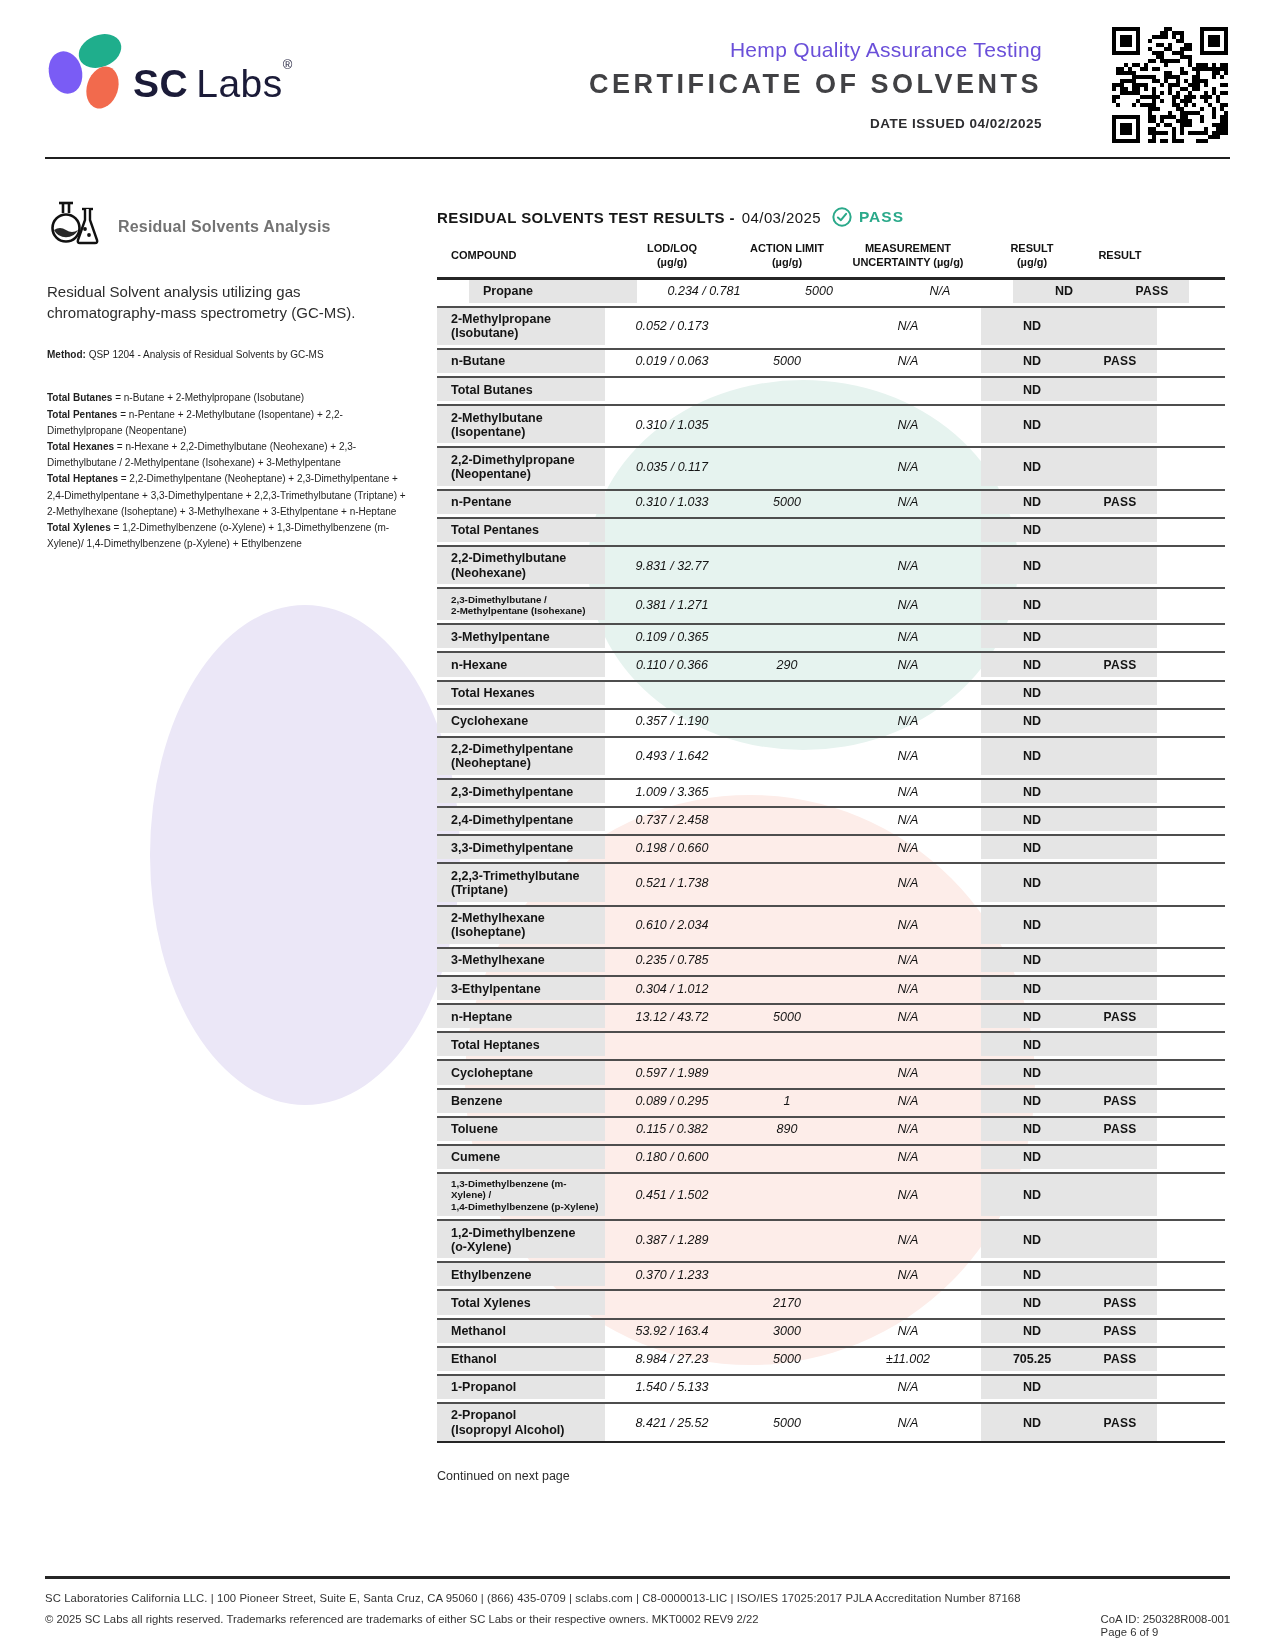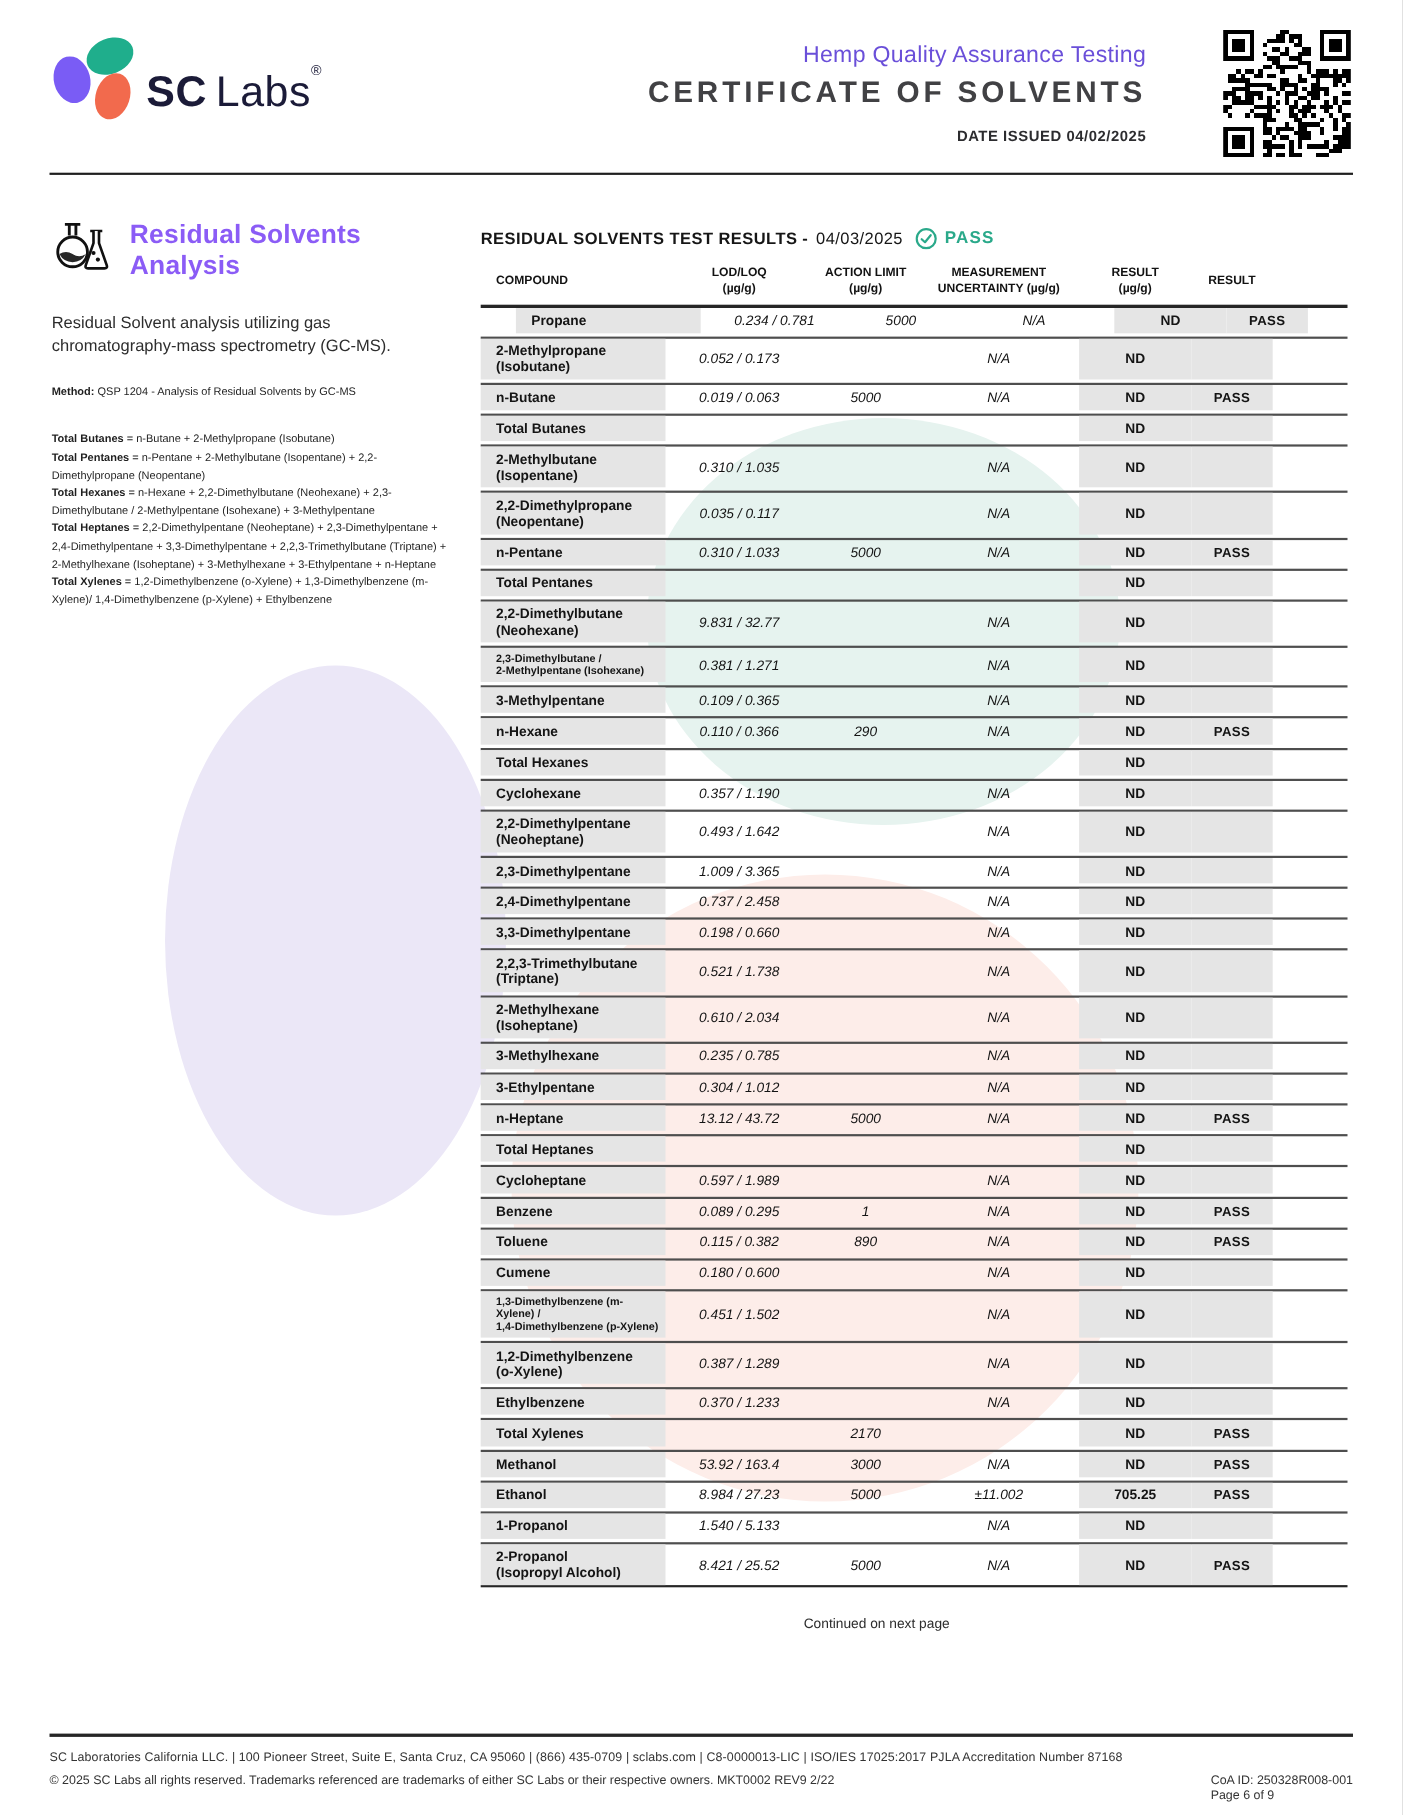--- a/index.html
+++ b/index.html
@@ -31,21 +31,21 @@
 
   .qr { position:absolute; right:47px; top:27px; width:116px; height:116px; z-index:2; }
   .qr svg { width:100%; height:100%; }
 
   .header-rule { position:absolute; left:45px; right:45px; top:157px; border-top:2.5px solid #1f1f1f; z-index:2; }
 
   
   .left-panel { position:absolute; left:47px; top:200px; width:370px; z-index:2; }
   .section-head { display:flex; align-items:center; gap:15px; }
   .flask-icon { flex:0 0 auto; }
-  .section-title { font-size:24px; font-weight:800; color:#8b5cf6; letter-spacing:0.2px; }
+  .section-title { font-size:16px; font-weight:800; color:#737373; letter-spacing:0.2px; }
   .description { margin-top:28px; font-size:15px; color:#2d2d2d; line-height:1.38; }
   .method { margin-top:26px; font-size:10px; color:#1f1f1f; }
   .definitions { margin-top:30px; font-size:10px; color:#1f1f1f; line-height:1.62; }
   .definitions b { font-weight:700; }
 
   
   .results { position:absolute; left:437px; top:207px; width:740px; z-index:1; }
   .results-title { display:flex; align-items:center; gap:7px; font-size:15px; color:#161616; letter-spacing:0.4px; }
   .results-title .label { font-weight:800; }
   .results-title .date { font-weight:400; }
@@ -60,21 +60,21 @@
   .row { border-top:2px solid #4e4e4e; margin-top:3px; }
   .row.first { border-top:none; margin-top:0;margin-left:32px; }
   .row.last { border-bottom:2.5px solid #262626; }
   .cell { display:flex; align-items:center; justify-content:center; padding:4.5px 4px; font-size:12.5px; color:#141414; }
   .cell.compound { justify-content:flex-start; text-align:left; padding-left:14px; background:#e5e5e5; font-weight:700; white-space:pre-line; line-height:1.13; }
   .cell.compound.sm { font-size:9.8px; }
   .cell.num { font-style:italic; }
   .cell.resv { background:#e5e5e5; font-weight:700; }
   .cell.stat { background:#e5e5e5; font-weight:700; font-size:12px; letter-spacing:0.3px; }
 
-  .continued { width:720px; text-align:center; margin-top:26px; font-size:12.5px; color:#2c2c2c; }
+  .continued { width:720px; text-align:left; margin-top:26px; font-size:12.5px; color:#2c2c2c; }
 
   
   .footer { position:absolute; left:45px; right:45px; top:1576px; z-index:2; }
   .footer-rule { border-top:3px solid #262626; }
   .f1 { margin-top:13px; font-size:11.3px; color:#333; letter-spacing:0.1px; }
   .f2 { margin-top:9px; font-size:11.3px; color:#333; display:flex; justify-content:space-between; }
   .f2-right { display:flex; gap:1px;flex-direction:column; }
 </style>
 </head>
 <body>

